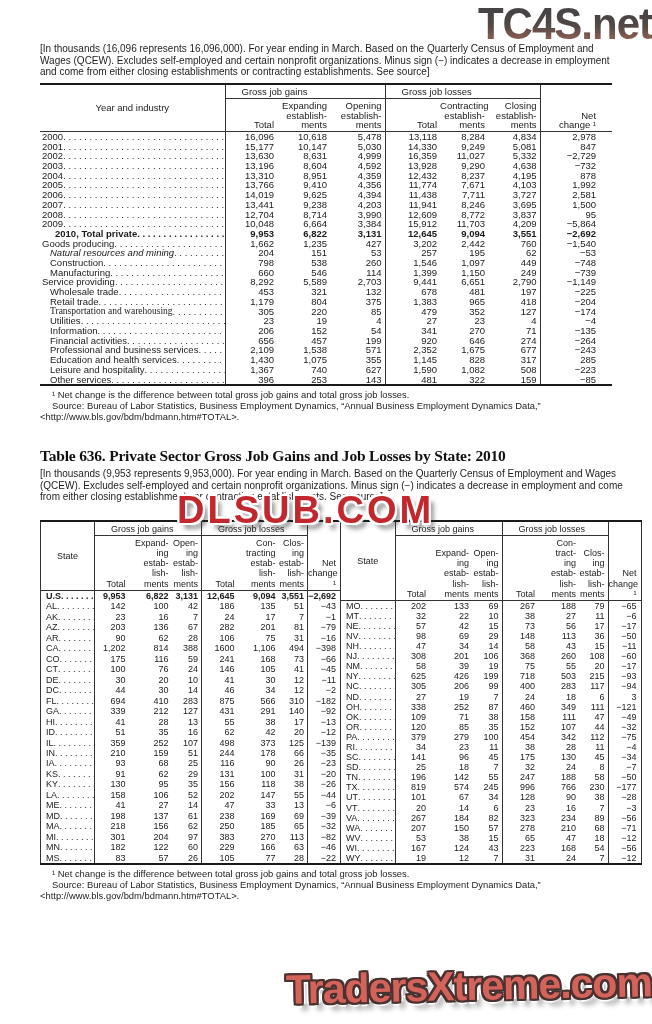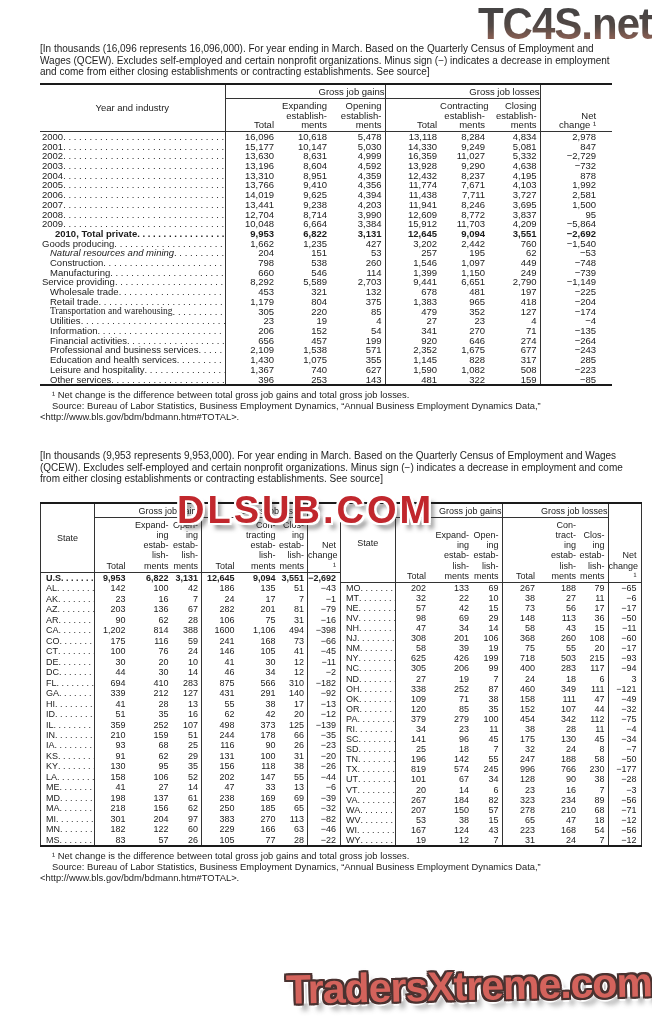--- a/index.html
+++ b/index.html
@@ -15,21 +15,21 @@
   table{border-collapse:collapse;table-layout:fixed;margin-top:5px}
   th,td{padding:0;font-weight:normal;vertical-align:bottom;overflow:visible}
   .t635{width:572px;border-top:2px solid #1a1a1a;border-bottom:2px solid #1a1a1a}
   .t635 th,.t635 td{font-size:9.5px;line-height:9.7px}
   .t636{width:300px;border-top:2px solid #1a1a1a;border-bottom:2px solid #1a1a1a;border-left:1px solid #333;border-right:1px solid #333}
   .t636.rhalf{border-left:none}
   .t636 th,.t636 td{font-size:9px;line-height:10.1px}
   .halves{display:flex;margin-top:12px}
   .vl{border-left:1px solid #333}
   thead th{border-bottom:1px solid #333}
-  .grp{text-align:right;padding:2px 0 1px}
+  .grp{text-align:left;padding:2px 16px 1px}
   .colh{text-align:right;white-space:pre-line;padding:2px 3px 1px 0;vertical-align:bottom}
   .stub{text-align:center;vertical-align:middle}
   .neth{text-align:right;white-space:pre-line;vertical-align:bottom;padding:2px 16px 1px 0}
   .t636 .neth{padding-right:4px}
   .num{text-align:right;padding-right:3px}
   .netn{padding-right:16px}
   .t636 .netn{padding-right:4px}
   .lab .labw{display:flex;padding-left:2px}
   .t636 .lab .labw{padding-left:5px}
   .txt{white-space:nowrap}
@@ -494,20 +494,21 @@
   <div class="fn">
     <p class="ind">¹ Net change is the difference between total gross job gains and total gross job losses.</p>
     <p class="ind">Source: Bureau of Labor Statistics, Business Employment Dynamics, “Annual Business Employment Dynamics Data,”</p>
     <p>&lt;http://www.bls.gov/bdm/bdmann.htm#TOTAL&gt;.</p>
   </div>
 </section>
 
 <div class="wm wm-mid">DLSUB.COM</div>
 
 <section class="sec sec636">
+  <h2 class="ttl">Table 636. Private Sector Gross Job Gains and Job Losses by State: 2010</h2>
   <p class="intro">[In thousands (9,953 represents 9,953,000). For year ending in March. Based on the Quarterly Census of Employment and Wages (QCEW). Excludes self-employed and certain nonprofit organizations. Minus sign (−) indicates a decrease in employment and come from either closing establishments or contracting establishments. See source]</p>
   <div class="halves">
       <table class="t636">
         <colgroup>
           <col style="width: 54px;">
           <col style="width: 34px;">
           <col style="width: 43px;">
           <col style="width: 30px;">
           <col style="width: 36px;">
           <col style="width: 41px;">

